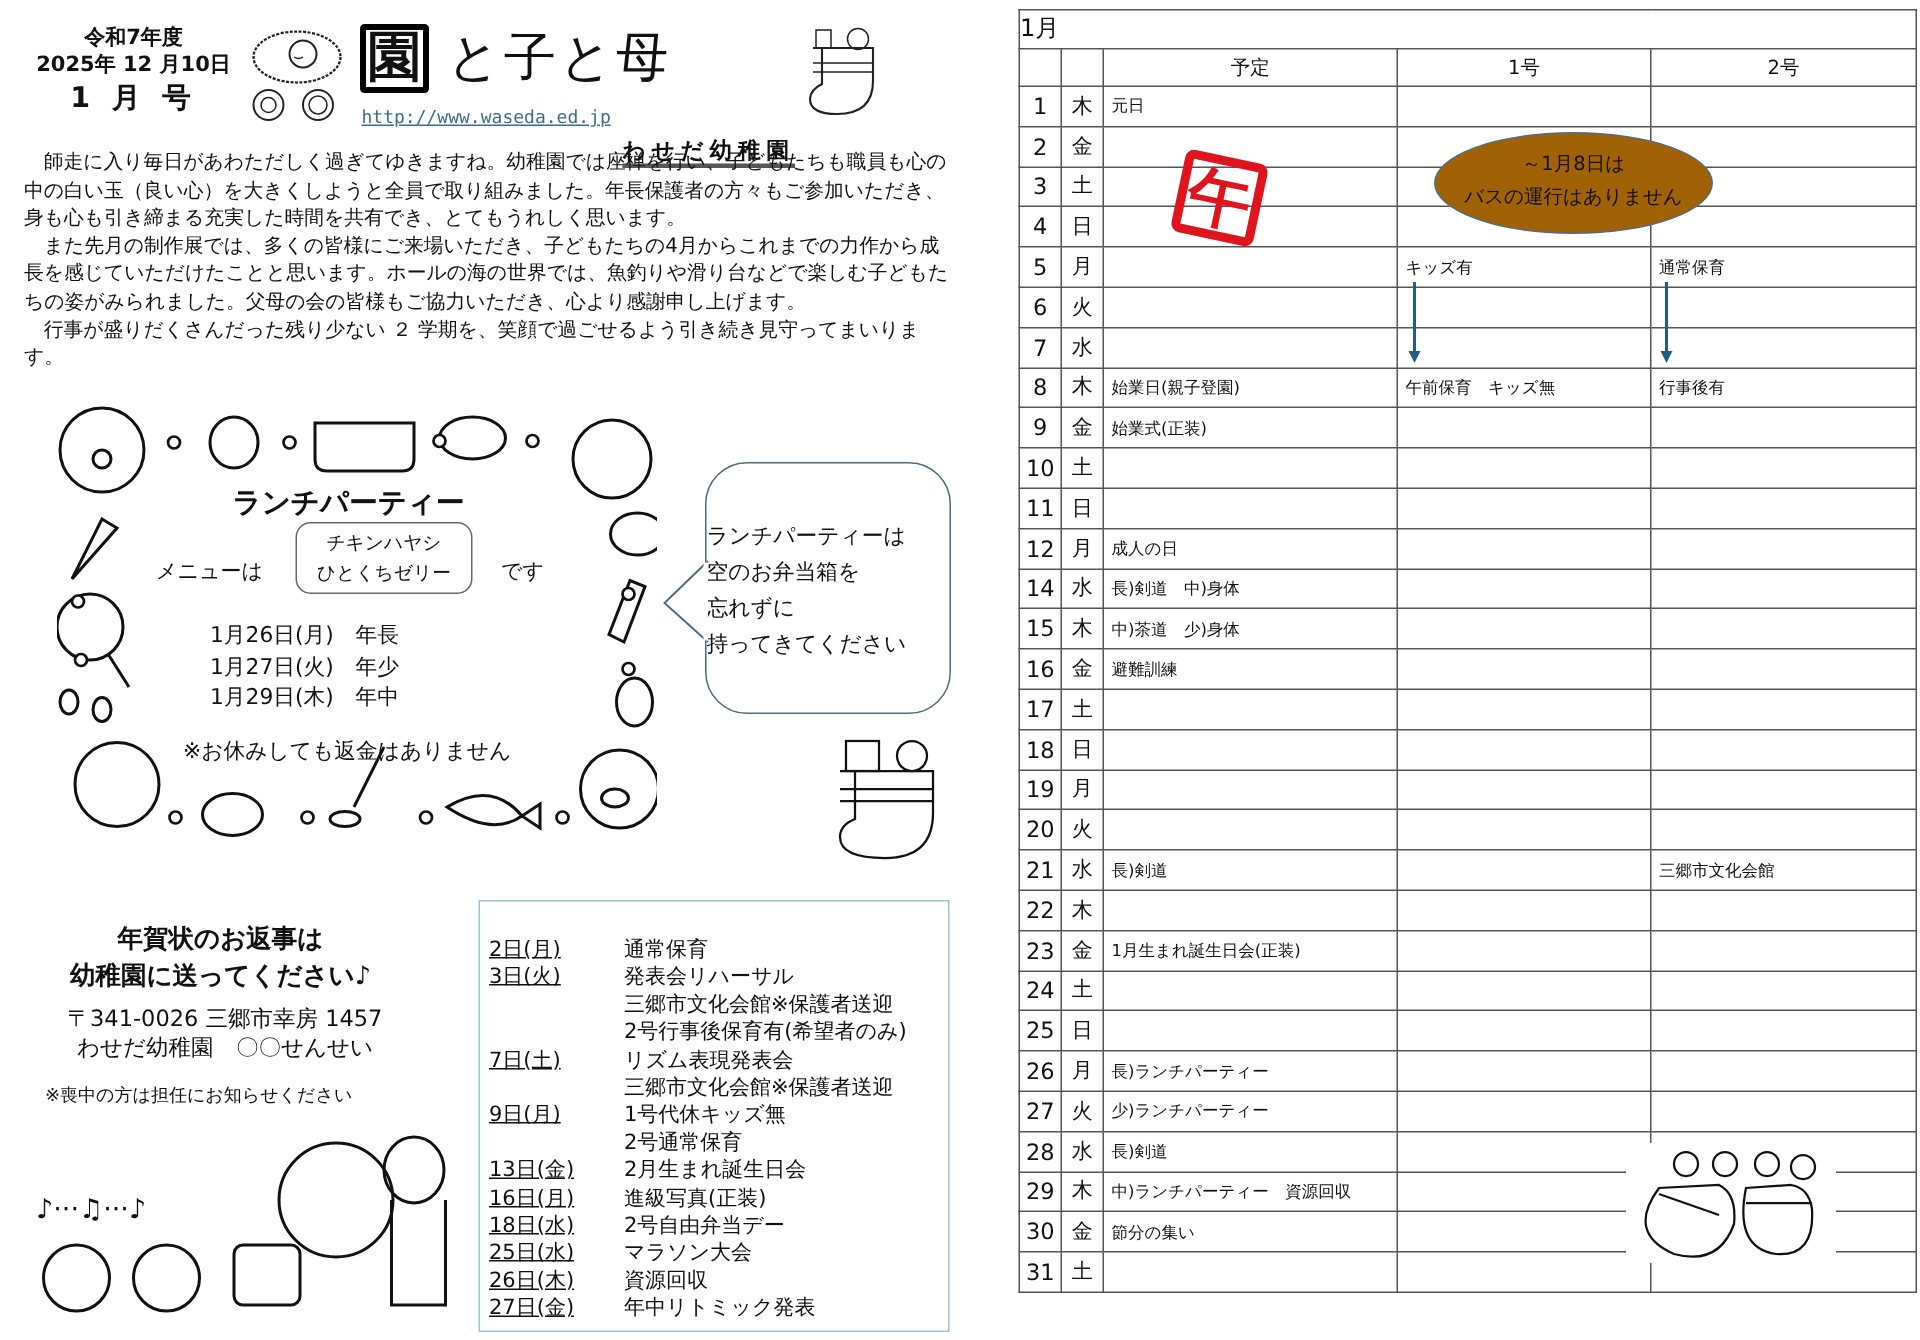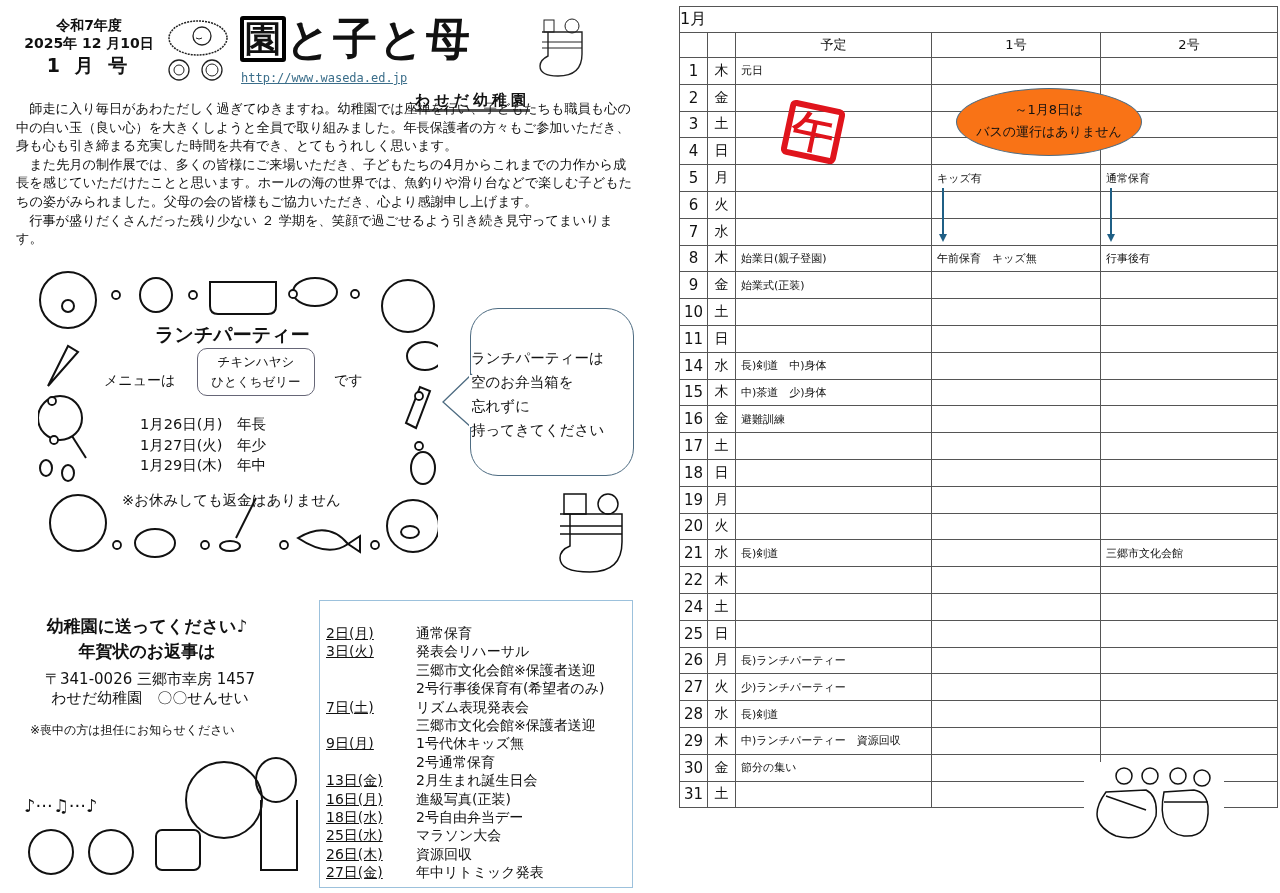--- a/index.html
+++ b/index.html
@@ -7,21 +7,21 @@
          font-family:"DejaVu Sans", "Liberation Sans", sans-serif; color:#111; }
   .abs { position:absolute; }
   
   .issue-info { left:14px; top:16px; width:150px; text-align:center; font-weight:bold; }
   .issue-info .l1 { font-size:14px; line-height:18px;text-align:center; }
   .issue-info .l2 { font-size:14px; line-height:18px; }
   .issue-info .l3 { font-size:19px; line-height:26px; letter-spacing:4px; }
   .title-box { left:240px; top:14px; display:flex; align-items:center; }
   .title-kanji { width:46px; height:46px; border:4px solid #000; border-radius:3px; box-sizing:border-box;
                  font-size:36px; line-height:38px; text-align:center; font-weight:bold; }
-  .title-rest { font-size:44px; line-height:50px; margin-left:0; letter-spacing:2px;font-weight:bold; }
+  .title-rest { font-size:35px; line-height:50px; margin-left:12px; letter-spacing:2px; }
   .url-line { left:241px; top:71px; font-size:12px; font-family:"DejaVu Sans Mono", monospace; color:#3b6e8a; text-decoration:underline; }
   .school-name { left:415px; top:68px; font-size:15px; font-weight:bold; letter-spacing:4px; border-bottom:3px solid #555; line-height:17px;margin-top:24px; }
   .intro { left:16px; top:100px; width:618px; font-size:13.2px; line-height:18.6px; }
   .intro p { margin:0; }
   
   .frame { left:38px; top:268px; width:400px; height:290px; }
   .lunch-title { left:155px; top:322px; font-size:19px; font-weight:bold; }
   .menu-label { left:104px; top:372px; font-size:14px; }
   .menu-box { left:197px; top:348px; width:118px; height:48px; border:1.3px solid #667; border-radius:10px;
               font-size:12.5px; text-align:center; line-height:20px; padding-top:3px; box-sizing:border-box; }
@@ -44,21 +44,21 @@
   
   .cal { left:679px; top:6px; width:598px; border-collapse:collapse; table-layout:fixed; }
   .cal td, .cal th { border:1px solid #555; padding:0; overflow:hidden; white-space:nowrap; }
   .cal .title-row th { height:25px; font-size:16px; font-weight:normal; text-align:left; }
   .cal .head-row th { height:24px; font-size:13px; font-weight:normal; text-align:center; }
   .cal tbody td { height:25.8px; }
   .cal .c-day { text-align:center; font-size:15px; }
   .cal .c-wd { text-align:center; font-size:14px; }
   .cal .c-ev { font-size:11px; padding-left:5px; }
   .bus-oval { left:956px; top:88px; width:186px; height:68px; border:1.2px solid #4e6c82; border-radius:50%;
-              background:#f97316; text-align:center; font-size:13px; line-height:22px; box-sizing:border-box; padding-top:10px; }
+              background:#a16207; text-align:center; font-size:13px; line-height:22px; box-sizing:border-box; padding-top:10px; }
   .stamp { left:785px; top:104px; width:56px; height:56px; border:6px solid #e0141c; border-radius:6px;
            transform:rotate(12deg); color:#e0141c; font-size:42px; font-weight:bold; line-height:46px; text-align:center; box-sizing:border-box; }
   .arrow { width:1.5px; background:#1f5f85; }
   .arrow-head { width:0; height:0; border-left:4px solid transparent; border-right:4px solid transparent; border-top:8px solid #1f5f85; }
 </style>
 </head>
 <body>
 
 <div class="abs issue-info">
   <div class="l1">令和7年度</div>
@@ -189,22 +189,22 @@
     <g fill="none" stroke="#111" stroke-width="1.5">
       <rect x="16" y="4" width="22" height="20"></rect>
       <circle cx="60" cy="14" r="10"></circle>
       <path d="M12 24 h62 v28 q0 30 -32 30 q-30 0 -30 -14 q0 -8 10 -12 v-32z"></path>
       <path d="M12 36 h62 M12 44 h62"></path>
     </g>
   </svg>
 </div>
 
 <div class="abs nenga-title">
+  <div>年賀状のお返事は</div>
   <div>幼稚園に送ってください♪</div>
-  <div>年賀状のお返事は</div>
 </div>
 <div class="abs addr">
   <div>〒341-0026 三郷市幸房 1457</div>
   <div>わせだ幼稚園　〇〇せんせい</div>
 </div>
 <div class="abs mourning-note">※喪中の方は担任にお知らせください</div>
 
 <div class="abs" style="left:16px;top:740px;width:300px;height:150px;">
   <svg width="300" height="150" viewBox="0 0 300 150">
     <g fill="none" stroke="#111" stroke-width="2">
@@ -372,20 +372,27 @@
         <td class="c-ev"></td>
       </tr>
       <tr>
         <td class="c-day">11</td>
         <td class="c-wd">日</td>
         <td class="c-ev"></td>
         <td class="c-ev"></td>
         <td class="c-ev"></td>
       </tr>
       <tr>
+        <td class="c-day">12</td>
+        <td class="c-wd">月</td>
+        <td class="c-ev">成人の日</td>
+        <td class="c-ev"></td>
+        <td class="c-ev"></td>
+      </tr>
+      <tr>
         <td class="c-day">14</td>
         <td class="c-wd">水</td>
         <td class="c-ev">長)剣道　中)身体</td>
         <td class="c-ev"></td>
         <td class="c-ev"></td>
       </tr>
       <tr>
         <td class="c-day">15</td>
         <td class="c-wd">木</td>
         <td class="c-ev">中)茶道　少)身体</td>
@@ -431,20 +438,27 @@
         <td class="c-day">21</td>
         <td class="c-wd">水</td>
         <td class="c-ev">長)剣道</td>
         <td class="c-ev"></td>
         <td class="c-ev">三郷市文化会館</td>
       </tr>
       <tr>
         <td class="c-day">22</td>
         <td class="c-wd">木</td>
         <td class="c-ev"></td>
+        <td class="c-ev"></td>
+        <td class="c-ev"></td>
+      </tr>
+      <tr>
+        <td class="c-day">23</td>
+        <td class="c-wd">金</td>
+        <td class="c-ev">1月生まれ誕生日会(正装)</td>
         <td class="c-ev"></td>
         <td class="c-ev"></td>
       </tr>
       <tr>
         <td class="c-day">24</td>
         <td class="c-wd">土</td>
         <td class="c-ev"></td>
         <td class="c-ev"></td>
         <td class="c-ev"></td>
       </tr>

